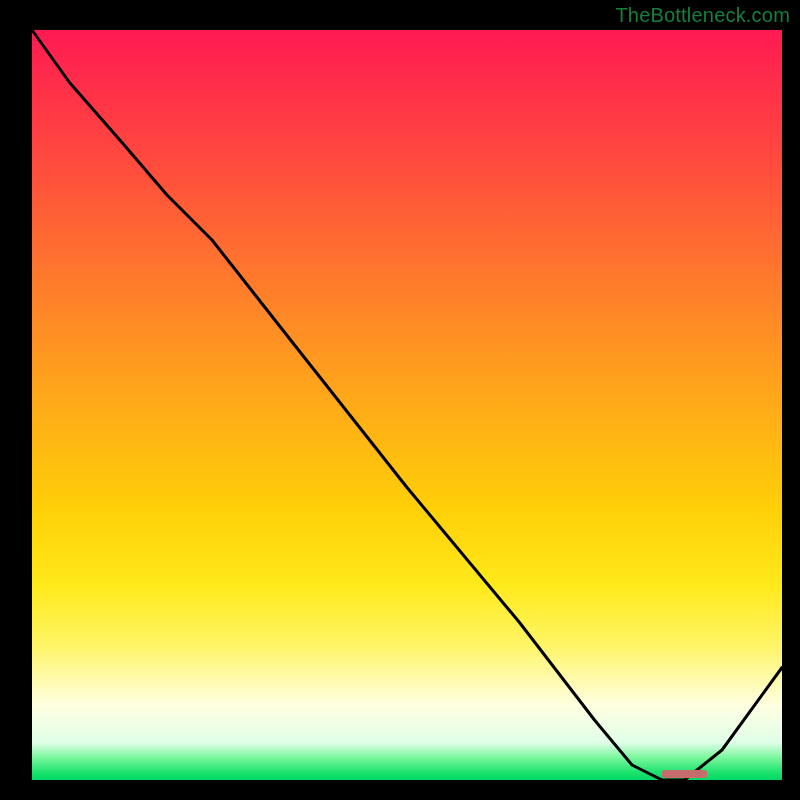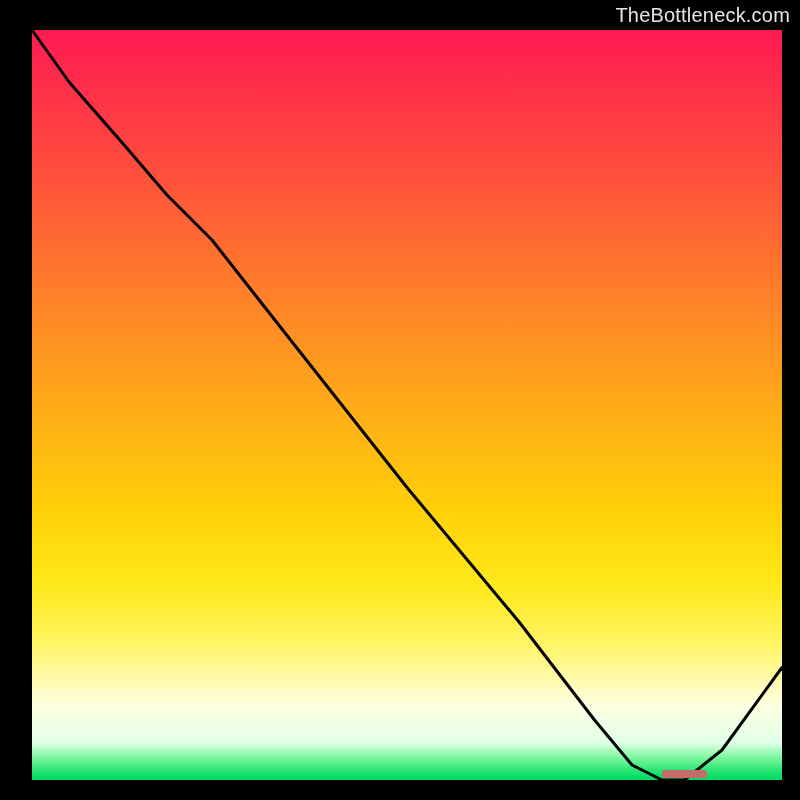--- a/index.html
+++ b/index.html
@@ -14,21 +14,21 @@
   .frame {
     position: relative;
     width: 800px;
     height: 800px;
     background: #000;
   }
   .watermark {
     position: absolute;
     top: 4px;
     right: 10px;
-    color: #e5e5e5;
+    color: #15803d;
     font-size: 20px;
     font-weight: 500;
     letter-spacing: 0.2px;
     z-index: 10;
   }
   .plot-area {
     position: absolute;
     left: 32px;
     top: 30px;
     width: 750px;

